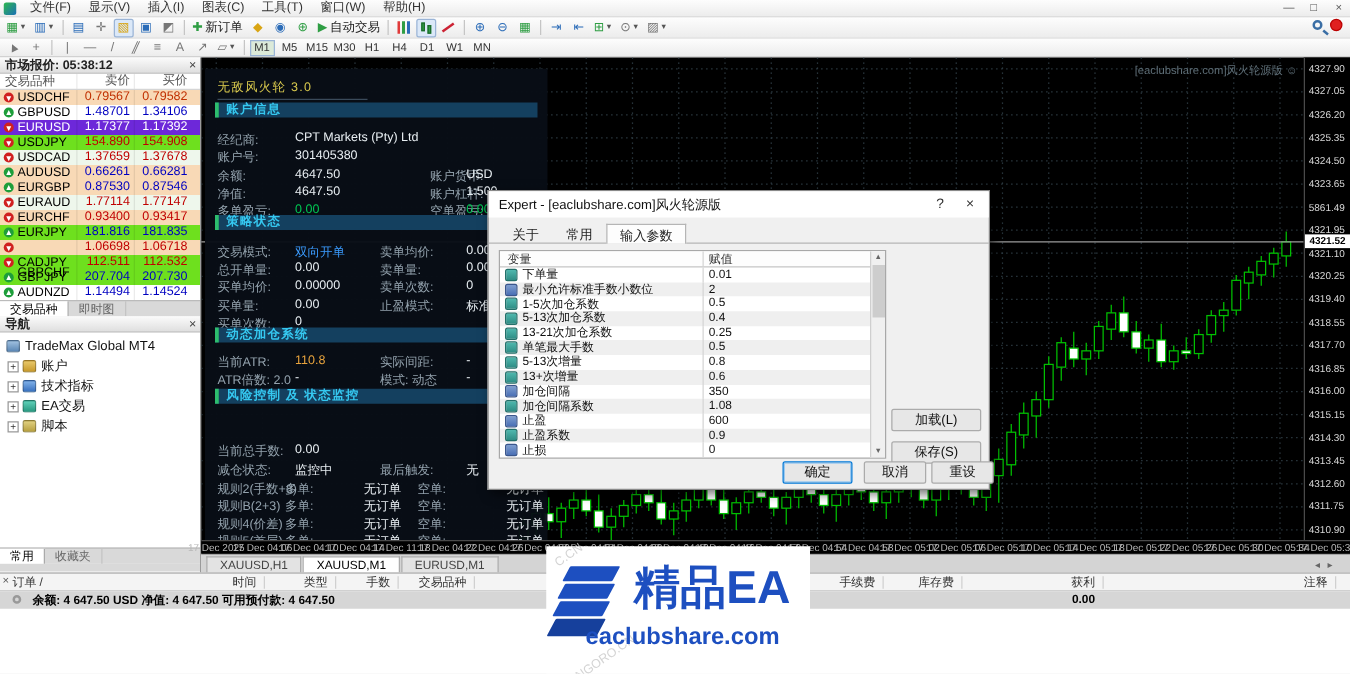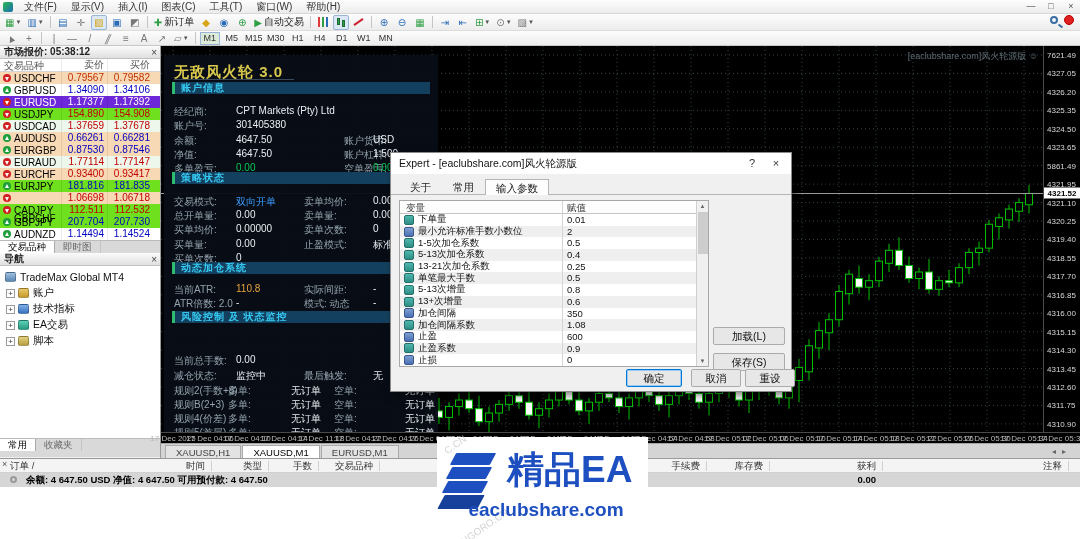--- a/index.html
+++ b/index.html
@@ -84,21 +84,21 @@
     font-size:8px; font-weight:bold; text-align:center; line-height:11px; transform:translateY(-50%); z-index:5; }
   #priceline { position:absolute; left:0; height:0; border-top:1px solid #9a9a9a; width:882px; z-index:3; }
   #timeline { position:absolute; left:0; bottom:0; width:919px; height:11px; background:#000;
     border-top:1px solid #4a4a4a; z-index:4; }
   .tlabel2 { position:absolute; top:1px; font-size:8px; color:#b8b8b8; white-space:nowrap; transform:translateX(-50%); }
   #symlabel { position:absolute; right:42px; top:4px; color:#5f6f78; font-size:9px; z-index:2; }
 
   
   #eapanel { position:absolute; left:3px; top:9px; width:274px; height:377px;
     background:rgba(8,14,22,0.96); z-index:6; font-size:10px; overflow:hidden; }
-  #ea-title { position:absolute; left:10px; top:8px; color:#d8c84d; font-size:15px; font-weight:bold; letter-spacing:1px; }
+  #ea-title { position:absolute; left:10px; top:8px; color:#d8c84d; font-size:10px; font-weight:normal; letter-spacing:1px; }
   #ea-title-line { position:absolute; left:10px; top:24px; width:120px; height:1px; background:#3a4a5a; }
   .ea-bar { position:absolute; left:8px; width:258px; height:12px; background:#14405f;
     border-left:3px solid #2dbd6e; color:#35c8f0; font-weight:bold; font-size:10px;
     line-height:12px; padding-left:6px; letter-spacing:1px; }
   .ea-lab { position:absolute; color:#93a2ad; white-space:nowrap; }
   .ea-val { position:absolute; color:#e8eef2; white-space:nowrap; }
   .vgreen { color:#00c853; } .vblue { color:#3b9cff; } .vorange { color:#e8a33d; }
 
   
   #dialog { position:absolute; left:229px; top:106px; width:402px; height:240px; background:#f0f0f0;
@@ -329,21 +329,21 @@
               <span style="color: rgb(0, 0, 0);">USDCHF</span>
             </span>
             <span class="c-bid" style="color: rgb(192, 48, 0);">0.79567</span>
             <span class="c-ask" style="color: rgb(192, 48, 0);">0.79582</span>
           </div>
           <div class="mw-row" style="background: rgb(255, 255, 255);">
             <span class="c-sym">
               <span class="arr up"></span>
               <span style="color: rgb(0, 0, 0);">GBPUSD</span>
             </span>
-            <span class="c-bid" style="color: rgb(0, 0, 192);">1.34090</span>
+            <span class="c-bid" style="color: rgb(0, 0, 192);">1.48701</span>
             <span class="c-ask" style="color: rgb(0, 0, 192);">1.34106</span>
           </div>
           <div class="mw-row" style="background: #6d28d9;">
             <span class="c-sym">
               <span class="arr down"></span>
               <span style="color: rgb(255, 255, 255);">EURUSD</span>
             </span>
             <span class="c-bid" style="color: rgb(255, 255, 255);">1.17377</span>
             <span class="c-ask" style="color: rgb(255, 255, 255);">1.17392</span>
           </div>
@@ -648,21 +648,21 @@
         <line x1="858" y1="152.21999999998815" x2="858" y2="176.08999999999605" stroke="#00c000" stroke-width="1"></line>
         <rect x="854.5" y="156.5599999999842" width="7" height="8.680000000011859" fill="#000" stroke="#00c000"></rect>
         <line x1="868" y1="139.2" x2="868" y2="167.4099999999842" stroke="#00c000" stroke-width="1"></line>
         <rect x="864.5" y="147.44599999998263" width="7" height="11.284000000009456" fill="#000" stroke="#00c000"></rect>
       </svg>
     <div id="priceline" style="top: 147.446px;"></div>
     <div id="symlabel">
       <span>[eaclubshare.com]风火轮源版</span> <span>☺</span>
     </div>
     <div id="axis">
-        <div class="axlabel" style="top: 9px;">7621.49</div>
+        <div class="axlabel" style="top: 9px;">4327.90</div>
         <div class="axlabel" style="top: 27.445px;">4327.05</div>
         <div class="axlabel" style="top: 45.89px;">4326.20</div>
         <div class="axlabel" style="top: 64.335px;">4325.35</div>
         <div class="axlabel" style="top: 82.78px;">4324.50</div>
         <div class="axlabel" style="top: 101.225px;">4323.65</div>
         <div class="axlabel" style="top: 119.67px;">5861.49</div>
         <div class="axlabel" style="top: 138.115px;">4321.95</div>
         <div class="axlabel" style="top: 156.56px;">4321.10</div>
         <div class="axlabel" style="top: 175.005px;">4320.25</div>
         <div class="axlabel" style="top: 193.45px;">4319.40</div>

